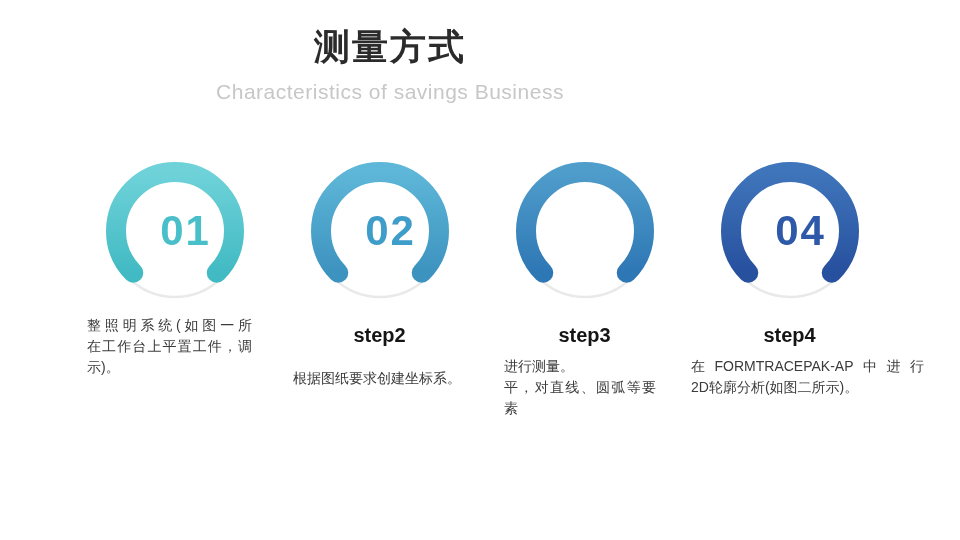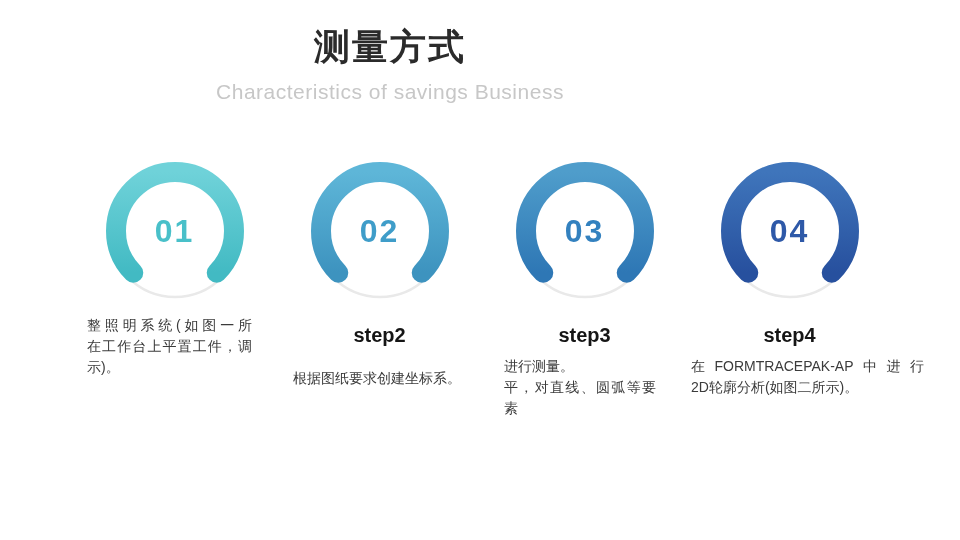--- a/index.html
+++ b/index.html
@@ -25,23 +25,23 @@
   }
   .steps-row {
     margin-top: 55px;
     padding-left: 72px;
     display: flex;
   }
   .step-col { width: 205px; flex: 0 0 205px; }
   .ring-wrap { position: relative; width: 146px; height: 146px; margin: 0 auto; }
   .ring-svg { display: block; }
   .step-number {
-    position: absolute; left: 73px; top: 71px;
+    position: absolute; left: 84px; top: 71px;
     transform: translate(-50%, -50%);
-    font-size: 32px; font-weight: 700; letter-spacing: 2px;
+    font-size: 42px; font-weight: 700; letter-spacing: 2px;
   }
   .step-title {
     margin-top: 17px; text-align: center;
     font-size: 20px; font-weight: 600; color: #151515;
     line-height: 24px;
   }
   .step-desc {
     margin-top: 9px;
     font-size: 14px; color: #3b3b3b; line-height: 21px;
   }
@@ -111,21 +111,20 @@
       <svg class="ring-svg" width="146" height="146" viewBox="0 0 146 146">
         <defs>
           <linearGradient class="ring-grad" x1="0" y1="0" x2="0" y2="1" id="ring-grad-2">
             <stop offset="0" class="stop-top" stop-color="#4F9DCB"></stop>
             <stop offset="1" class="stop-bottom" stop-color="#2E77B5"></stop>
           </linearGradient>
         </defs>
         <circle class="track" cx="73" cy="71" r="66" fill="none" stroke-width="2.5" stroke="#e9e9e9"></circle>
         <path class="arc" d="M 114.72 112.72 A 59 59 0 1 0 31.28 112.72" fill="none" stroke-width="20" stroke-linecap="round" stroke="url(#ring-grad-2)"></path>
       </svg>
-      <div class="step-number" style="color: rgb(51, 129, 191);">03</div>
     </div>
     <div class="step-title">step3</div>
     <div class="step-desc">
           <div class="desc-line">进行测量。</div>
           <div class="desc-line justify">平，对直线、圆弧等要素</div>
         </div>
   </div>
 
   <div class="step-col col-3">
     <div class="ring-wrap">

